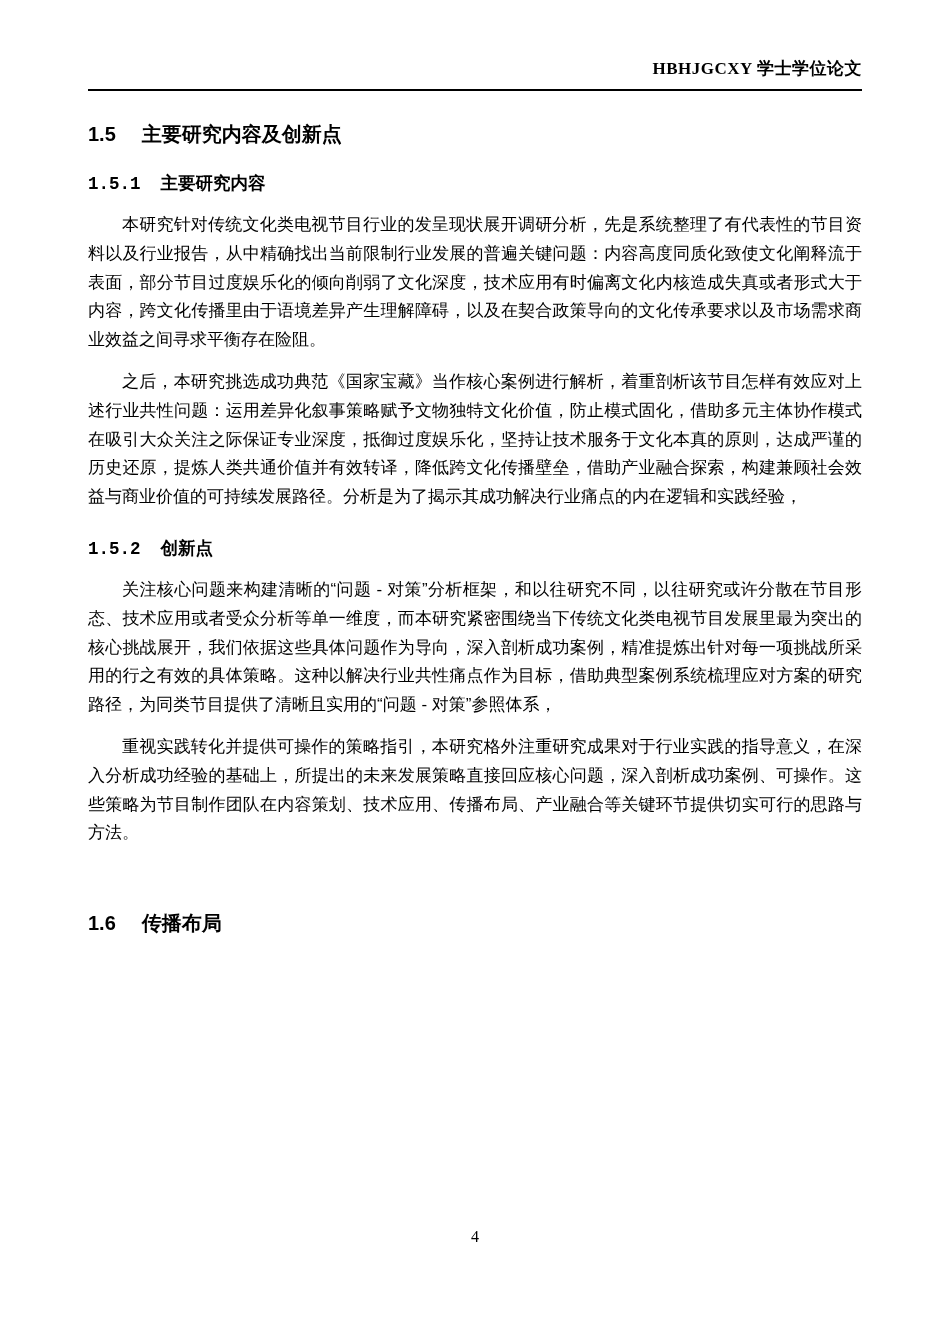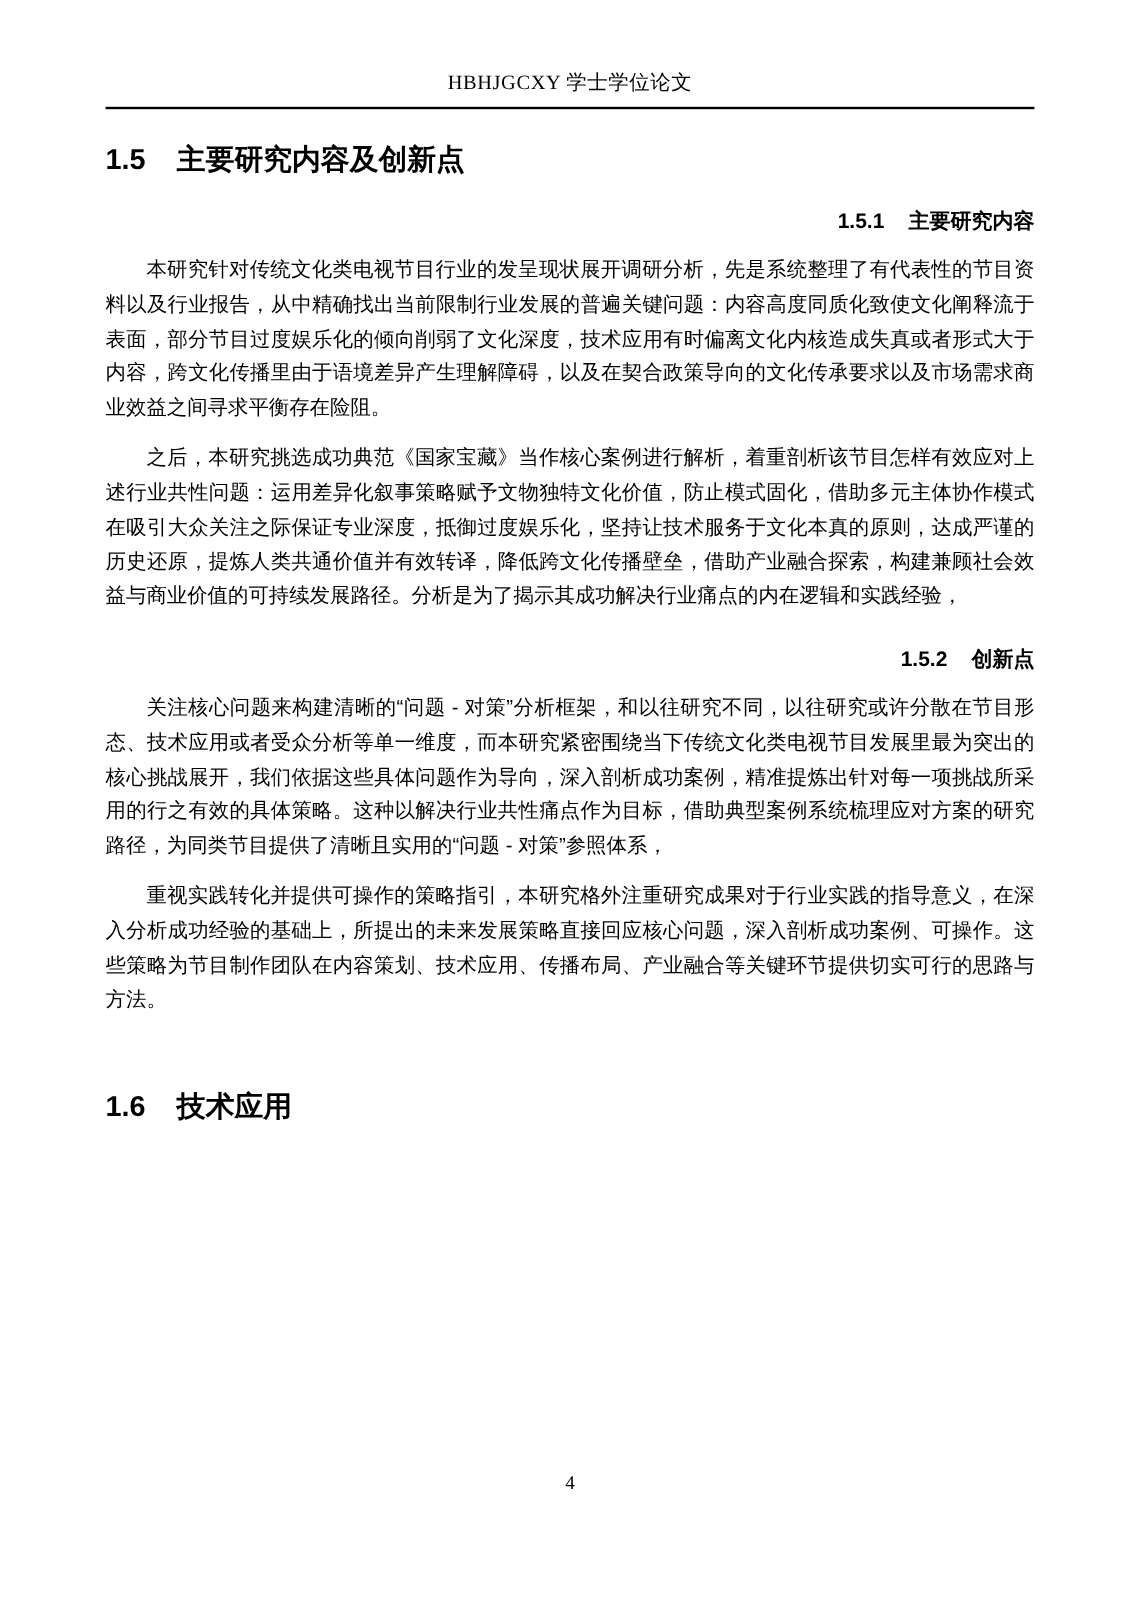--- a/index.html
+++ b/index.html
@@ -13,49 +13,48 @@
     color: #000000;
     font-family: "Liberation Serif", serif;
   }
   .page {
     position: relative;
     width: 100%;
     height: 100%;
     padding: 58px 88px 0 88px;
   }
   .doc-header {
-    text-align: center;
+    text-align: right;
     font-size: 17px;
-    font-weight: normal;
+    font-weight: bold;
     letter-spacing: 0.5px;
     line-height: 22px;
     font-family: "Liberation Serif", serif;
   }
   .header-rule {
     margin-top: 9px;
     border: none;
     border-top: 2px solid #000;
     height: 0;
   }
   h2.section-heading {
     font-family: "Liberation Sans", sans-serif;
     font-weight: bold;
-    font-size: 24px;
+    font-size: 20px;
     line-height: 26px;
     margin-top: 30px;
   }
   h2.section-heading .h-num { margin-right: 26px; }
   h3.subsection-heading {
-    font-family: Liberation Sans, sans-serif;
+    font-family: Liberation Mono, monospace;
     font-weight: bold;
     font-size: 17.5px;
     line-height: 23px;
     margin-top: 26px;
     margin-bottom: 15px;
-    text-align: right;
   }
   h3.subsection-heading .h-num { margin-right: 20px; }
   h3.subsection-heading.second { }
   h2.section-heading.last { margin-top: 62px; }
   p.body-para {
     font-family: Liberation Sans, sans-serif;
     font-size: 17px;
     line-height: 28.8px;
     text-align: justify;
     text-indent: 2em;
@@ -91,18 +90,18 @@
   <p class="body-para">之后，本研究挑选成功典范《国家宝藏》当作核心案例进行解析，着重剖析该节目怎样有效应对上述行业共性问题：运用差异化叙事策略赋予文物独特文化价值，防止模式固化，借助多元主体协作模式在吸引大众关注之际保证专业深度，抵御过度娱乐化，坚持让技术服务于文化本真的原则，达成严谨的历史还原，提炼人类共通价值并有效转译，降低跨文化传播壁垒，借助产业融合探索，构建兼顾社会效益与商业价值的可持续发展路径。分析是为了揭示其成功解决行业痛点的内在逻辑和实践经验，</p>
 
   <h3 class="subsection-heading second">
     <span class="h-num">1.5.2</span><span class="h-title">创新点</span>
   </h3>
 
   <p class="body-para">关注核心问题来构建清晰的“问题 - 对策”分析框架，和以往研究不同，以往研究或许分散在节目形态、技术应用或者受众分析等单一维度，而本研究紧密围绕当下传统文化类电视节目发展里最为突出的核心挑战展开，我们依据这些具体问题作为导向，深入剖析成功案例，精准提炼出针对每一项挑战所采用的行之有效的具体策略。这种以解决行业共性痛点作为目标，借助典型案例系统梳理应对方案的研究路径，为同类节目提供了清晰且实用的“问题 - 对策”参照体系，</p>
   <p class="body-para">重视实践转化并提供可操作的策略指引，本研究格外注重研究成果对于行业实践的指导意义，在深入分析成功经验的基础上，所提出的未来发展策略直接回应核心问题，深入剖析成功案例、可操作。这些策略为节目制作团队在内容策划、技术应用、传播布局、产业融合等关键环节提供切实可行的思路与方法。</p>
 
   <h2 class="section-heading last">
-    <span class="h-num">1.6</span><span class="h-title">技术应用</span>
+    <span class="h-num">1.6</span><span class="h-title">传播布局</span>
   </h2>
 
   <div class="page-number">4</div>
 
 </div>
 
 </body></html>

